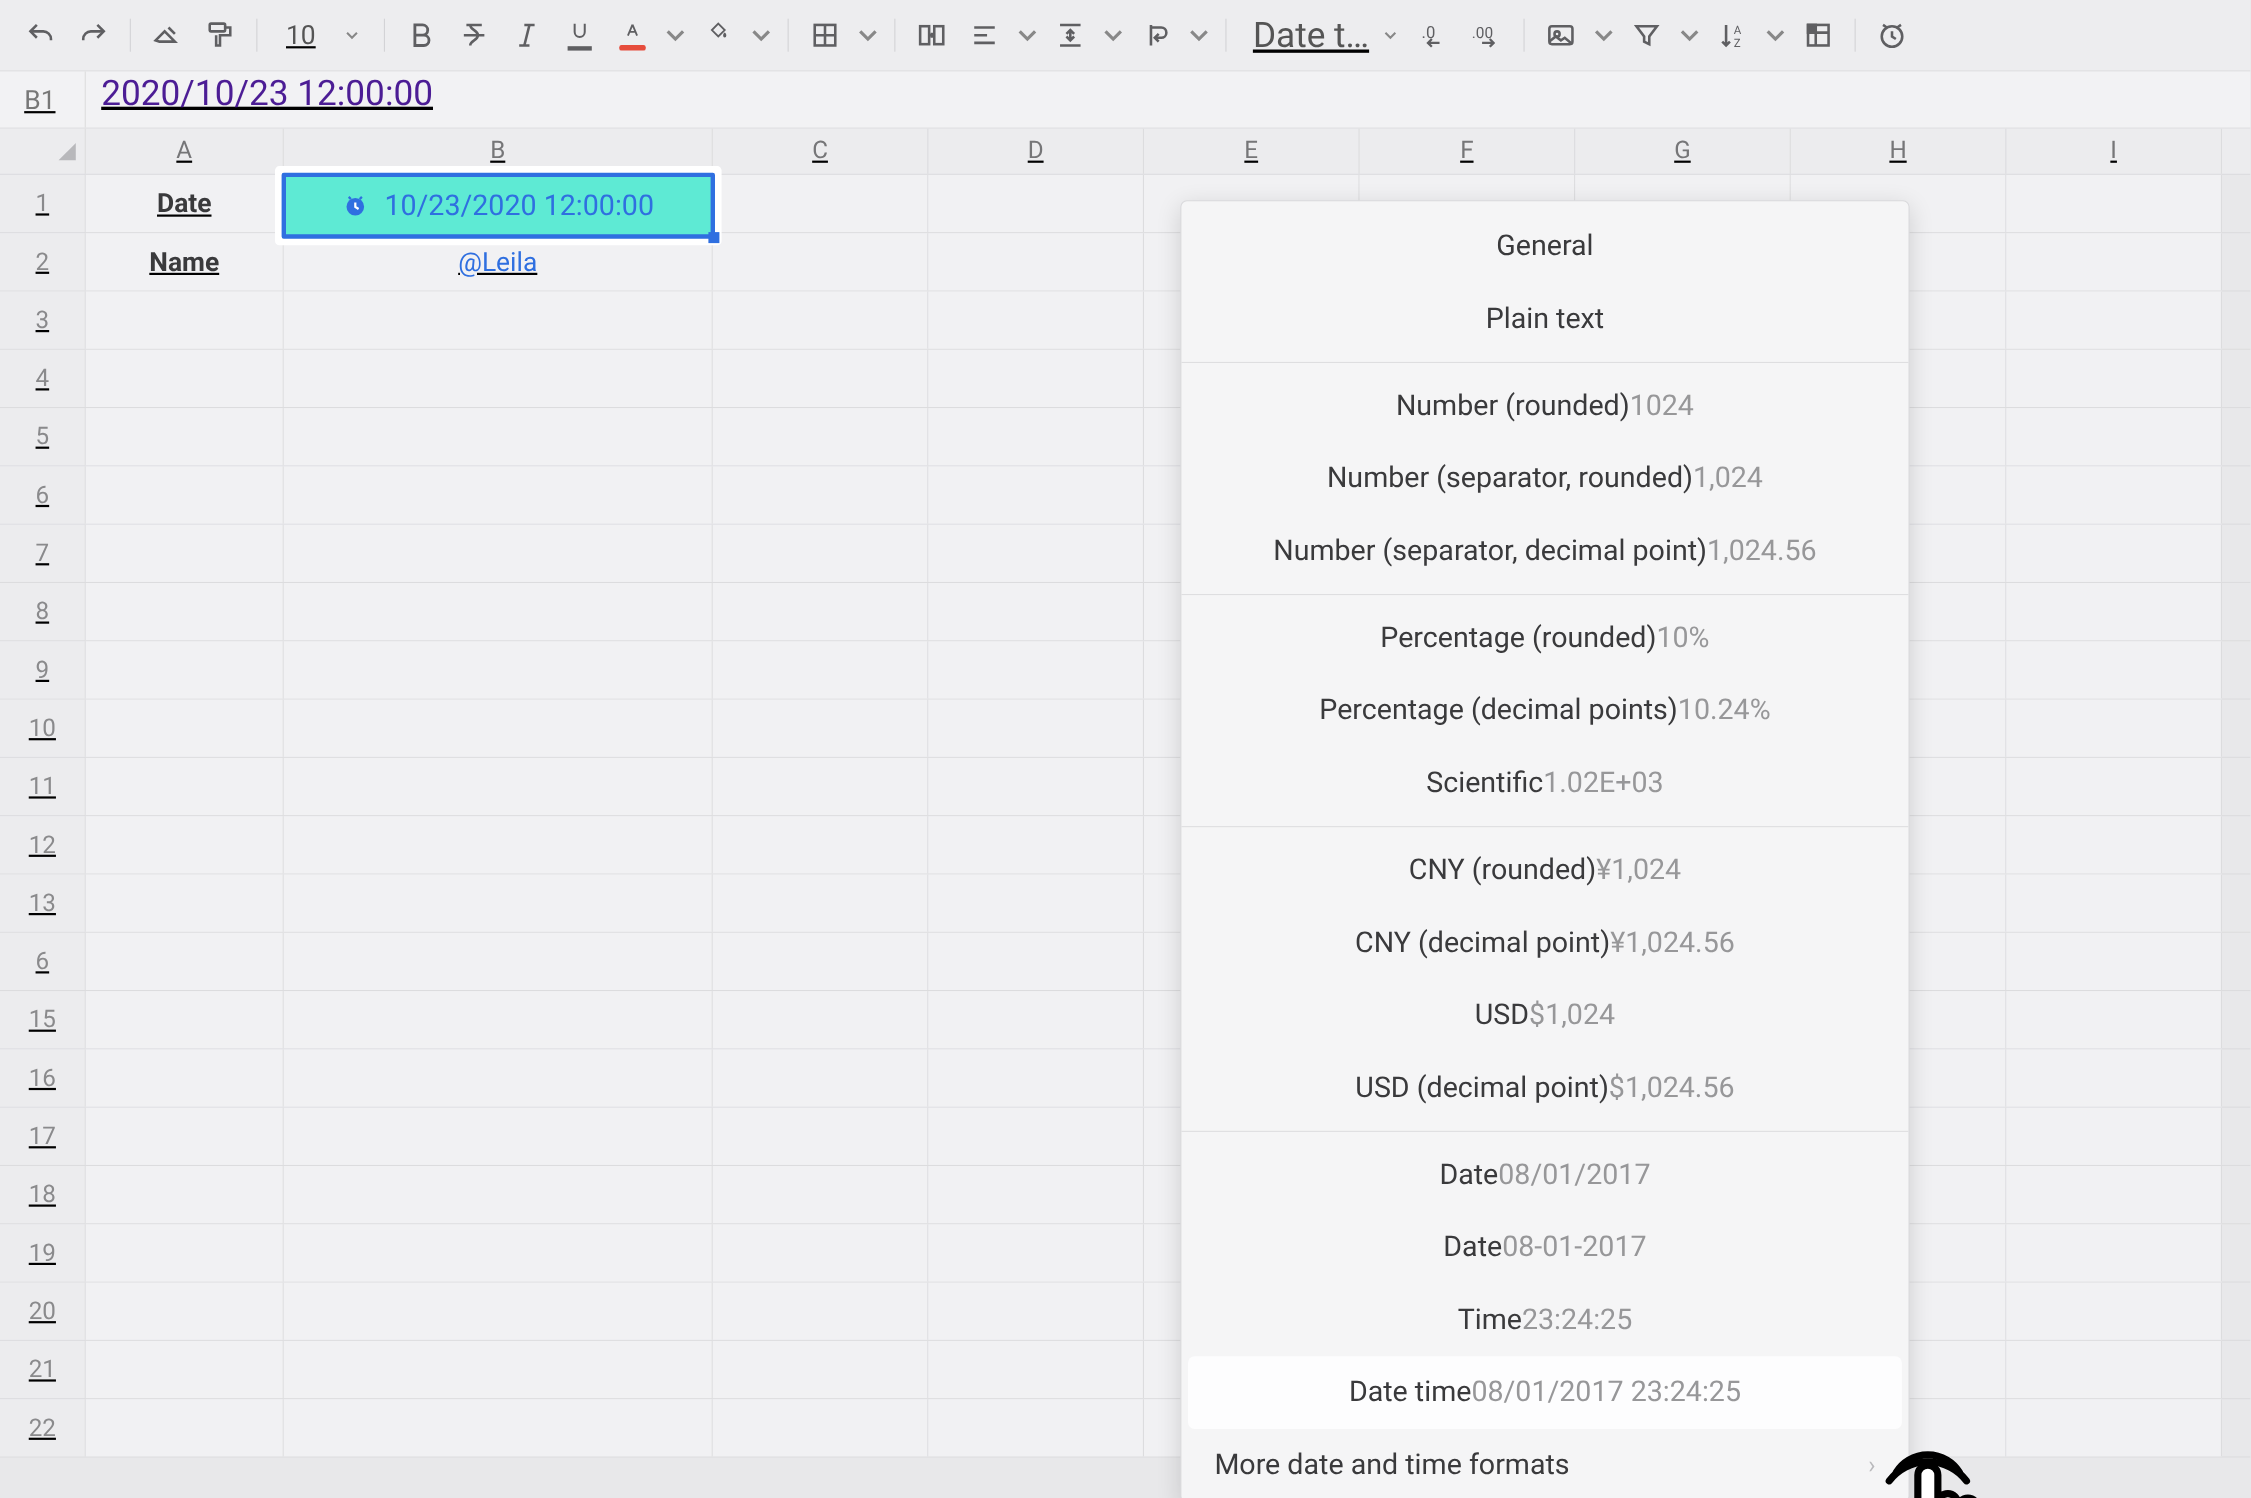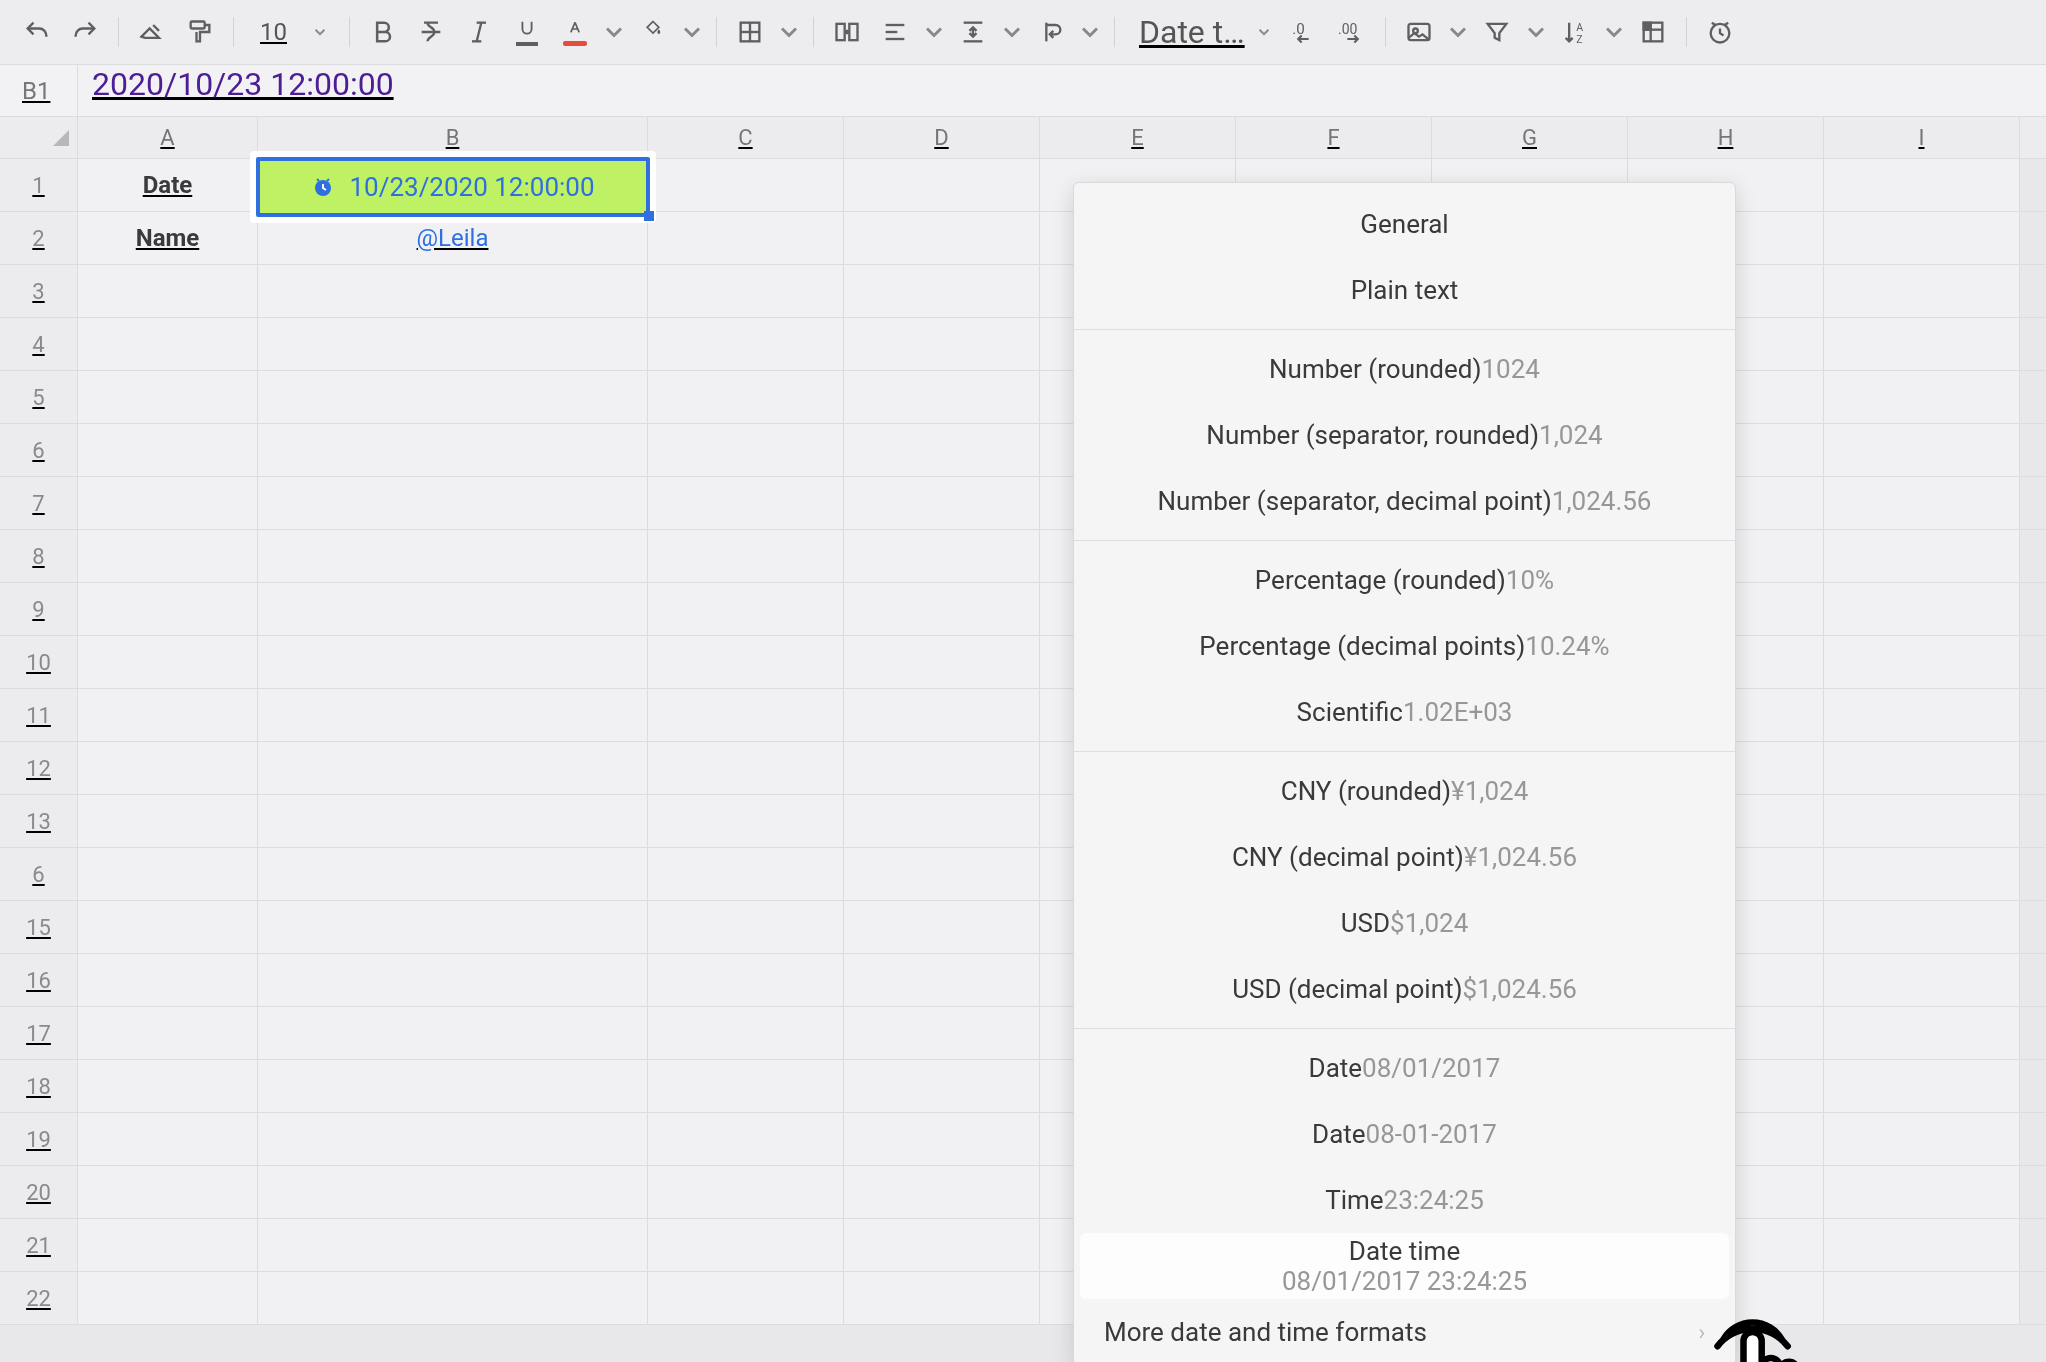--- a/index.html
+++ b/index.html
@@ -32,29 +32,29 @@
   .row { display:flex; height:53px; border-bottom:1px solid #dcdcde; }
   .row-h { width:78px; border-right:1px solid #dcdcde; display:flex; align-items:center; justify-content:center; font-size:22px; color:#8a8a8c; background:#ececee;}
   .cell { border-right:1px solid #dcdcde; display:flex; align-items:center; justify-content:center; font-size:24px; color:#3a3a3c; background:#f1f1f3;}
   .bold { font-weight:700; }
   .link { color:#2f6fe0; }
   
   .sel-wrap { position:absolute; left:258px; top:42px; width:390px; height:56px; pointer-events:none;}
   .sel-outer { position:absolute; inset:-8px; background:#fff; border-radius:4px; }
   .sel-border { position:absolute; inset:-2px; border:4px solid #2f6fe0; border-radius:2px; }
   .sel-handle { position:absolute; right:-6px; bottom:-6px; width:10px; height:10px; background:#2f6fe0; }
-  .sel-content { position:absolute; inset:0; display:flex; align-items:center; justify-content:center; gap:14px; background:#bef264;}
+  .sel-content { position:absolute; inset:0; display:flex; align-items:center; justify-content:center; gap:14px; background:#5eead4;}
   .sel-content .clock { width:24px; height:24px; }
   .sel-content .txt { color:#2f6fe0; font-size:26px; }
   
   .dropdown { position:absolute; left:1073px; top:65px; width:663px; background:#f5f5f6; border:1px solid #d9d9dc; border-radius:6px; box-shadow:0 6px 22px rgba(0,0,0,0.14); padding:8px 0 0 0; }
   .dd-item { display:flex; align-items:center; justify-content:center; height:66px; padding:0 30px; font-size:26px; color:#3a3a3c; cursor:pointer; }
   .dd-item .ex { color:#979799; font-size:26px; }
   .dd-sep { height:1px; background:#dedee0; margin:6px 0; }
-  .dd-item.hover { background:#fdfdfe; border-radius:6px; margin:0 6px; padding:0 24px;flex-direction:column;}
+  .dd-item.hover { background:#fdfdfe; border-radius:6px; margin:0 6px; padding:0 24px;}
   .dd-more { display:flex; align-items:center; justify-content:space-between; height:66px; padding:0 30px; font-size:26px; color:#3a3a3c;}
   .dd-more .chev-r { color:#b9b9bc; font-size:22px;}
   
   .cursor-hand { position:absolute; left:1698px; top:1198px; width:130px; height:130px; pointer-events:none;}
   .cursor-hand svg { width:130px; height:130px; }
   
   .uline-bar { height:4px; width:22px; background:#5f5f62; margin-top:2px;}
   .color-bar-red { height:5px; width:24px; background:#e64c3c; margin-top:2px; border-radius:2px;}
   .color-bar-none { height:5px; width:24px; background:transparent; margin-top:2px;}
   .stackv { display:flex; flex-direction:column; align-items:center; justify-content:center;}

